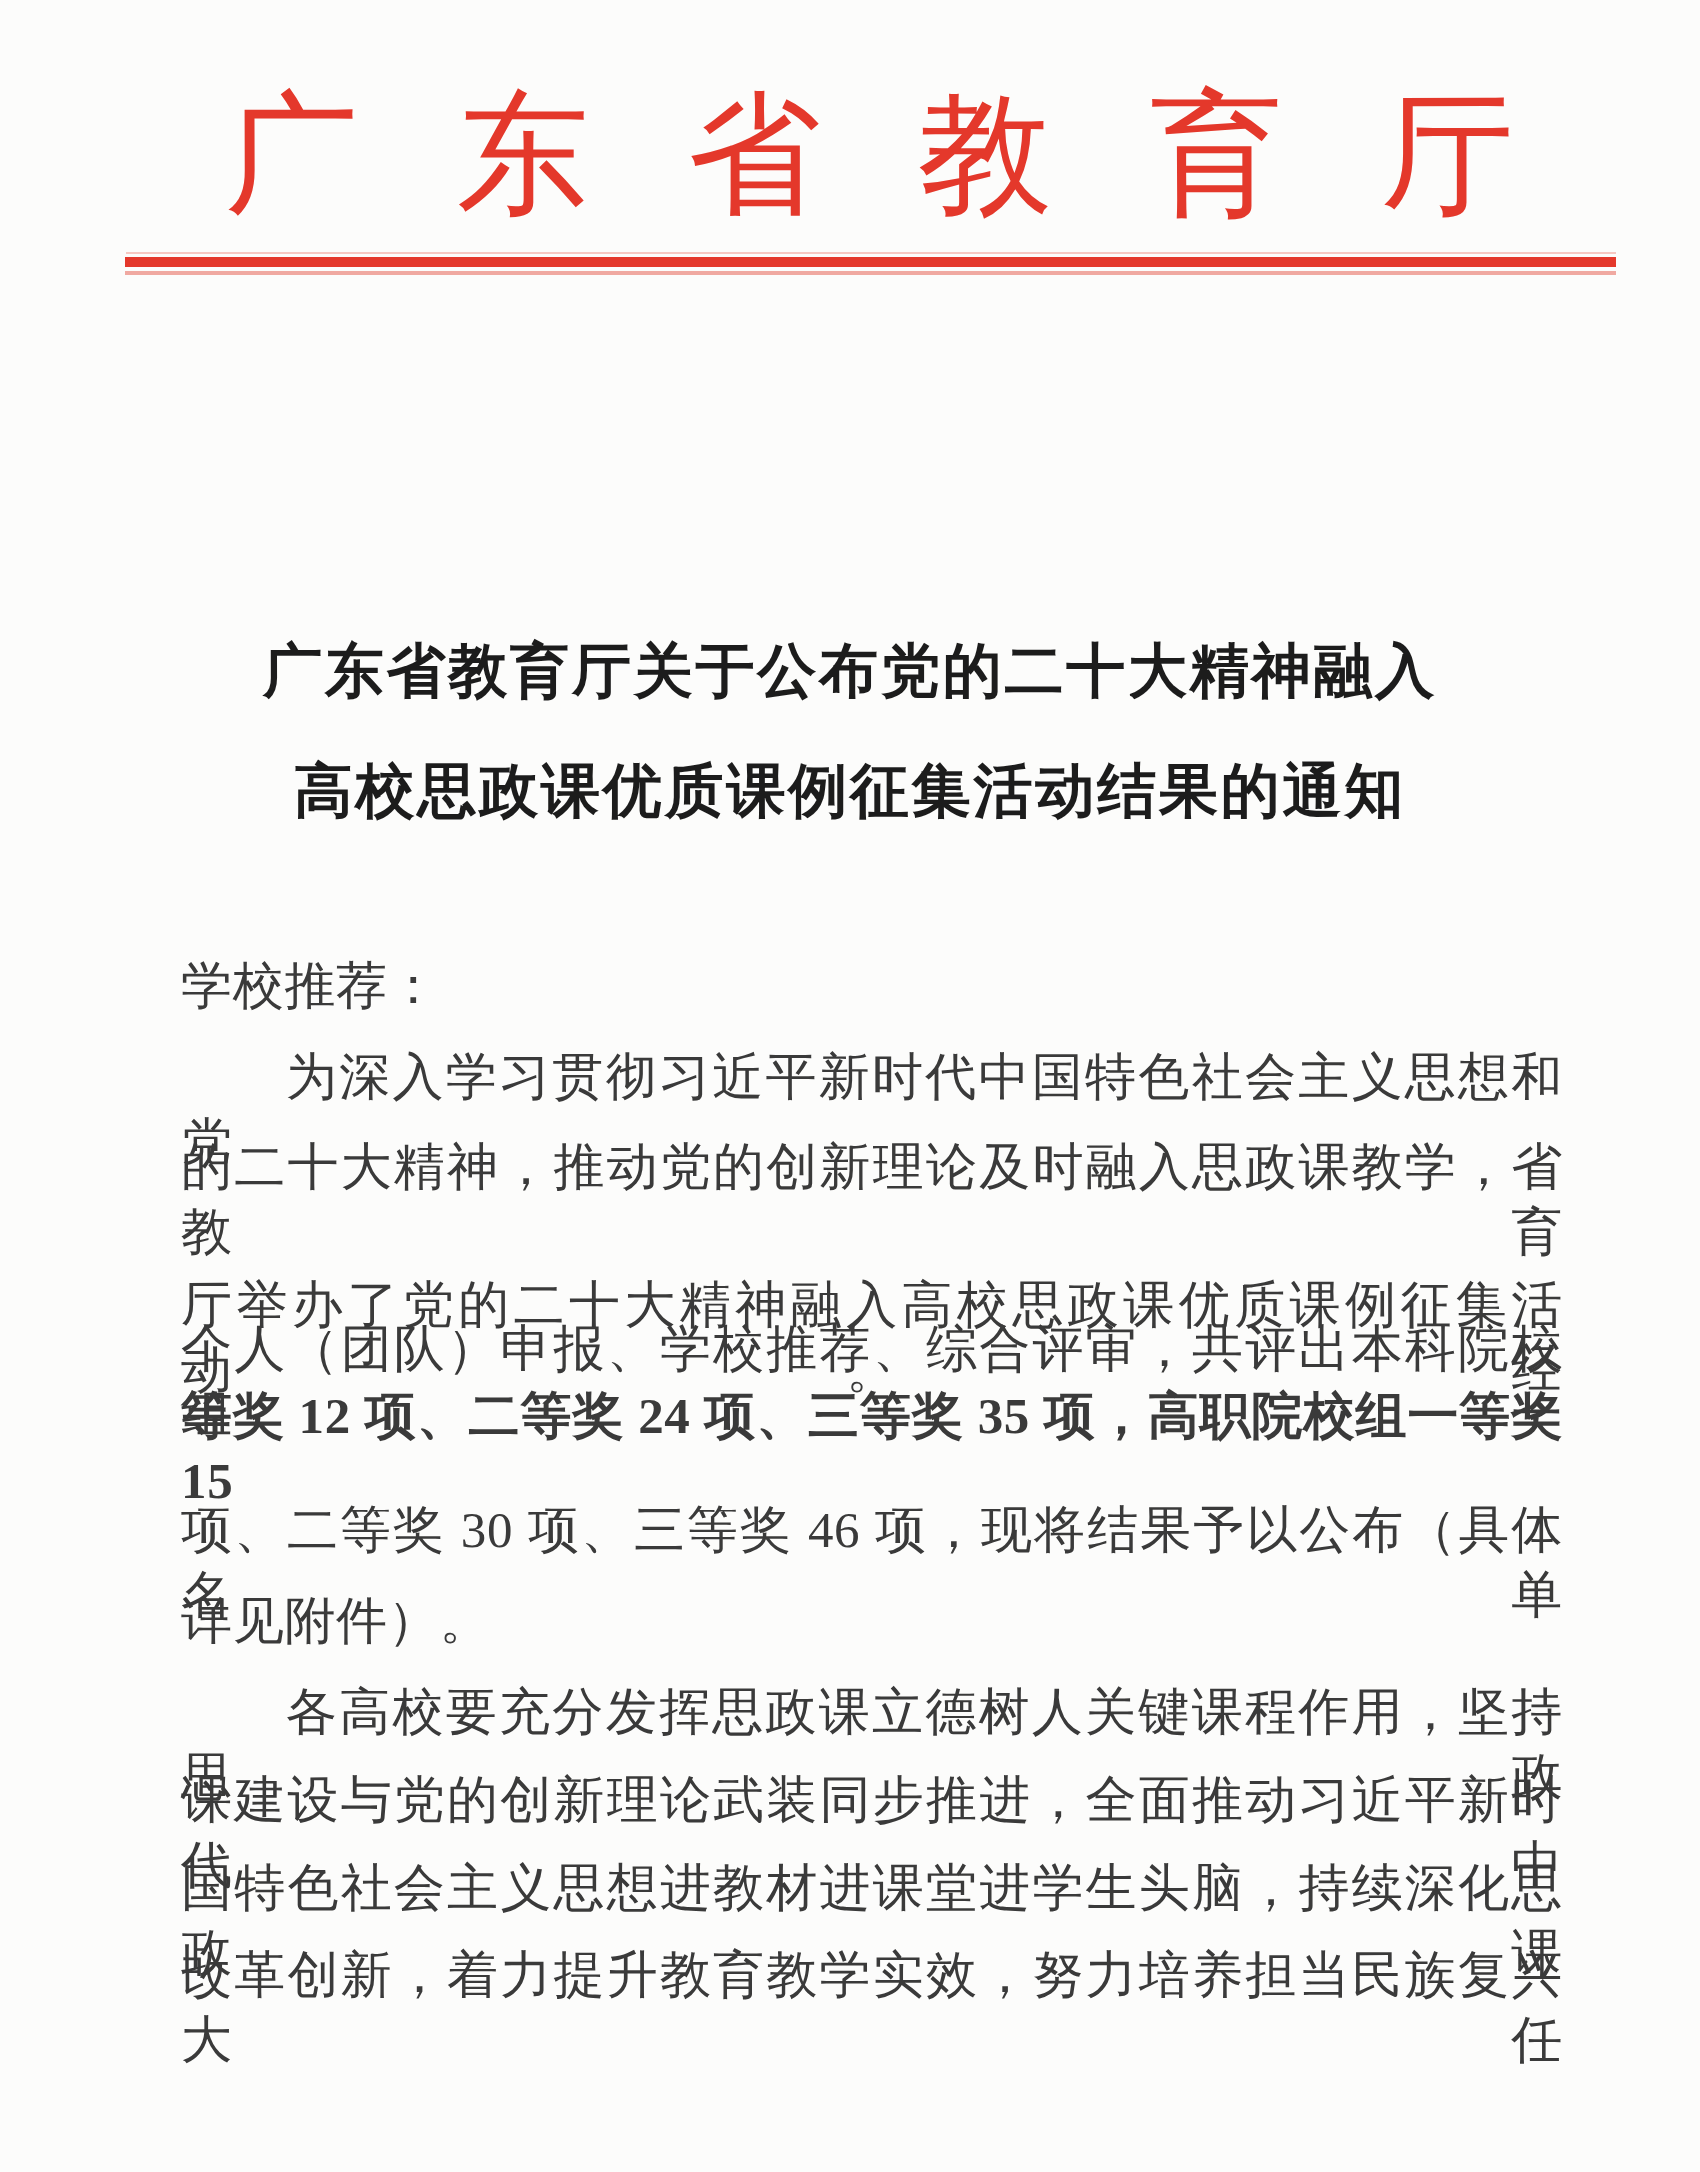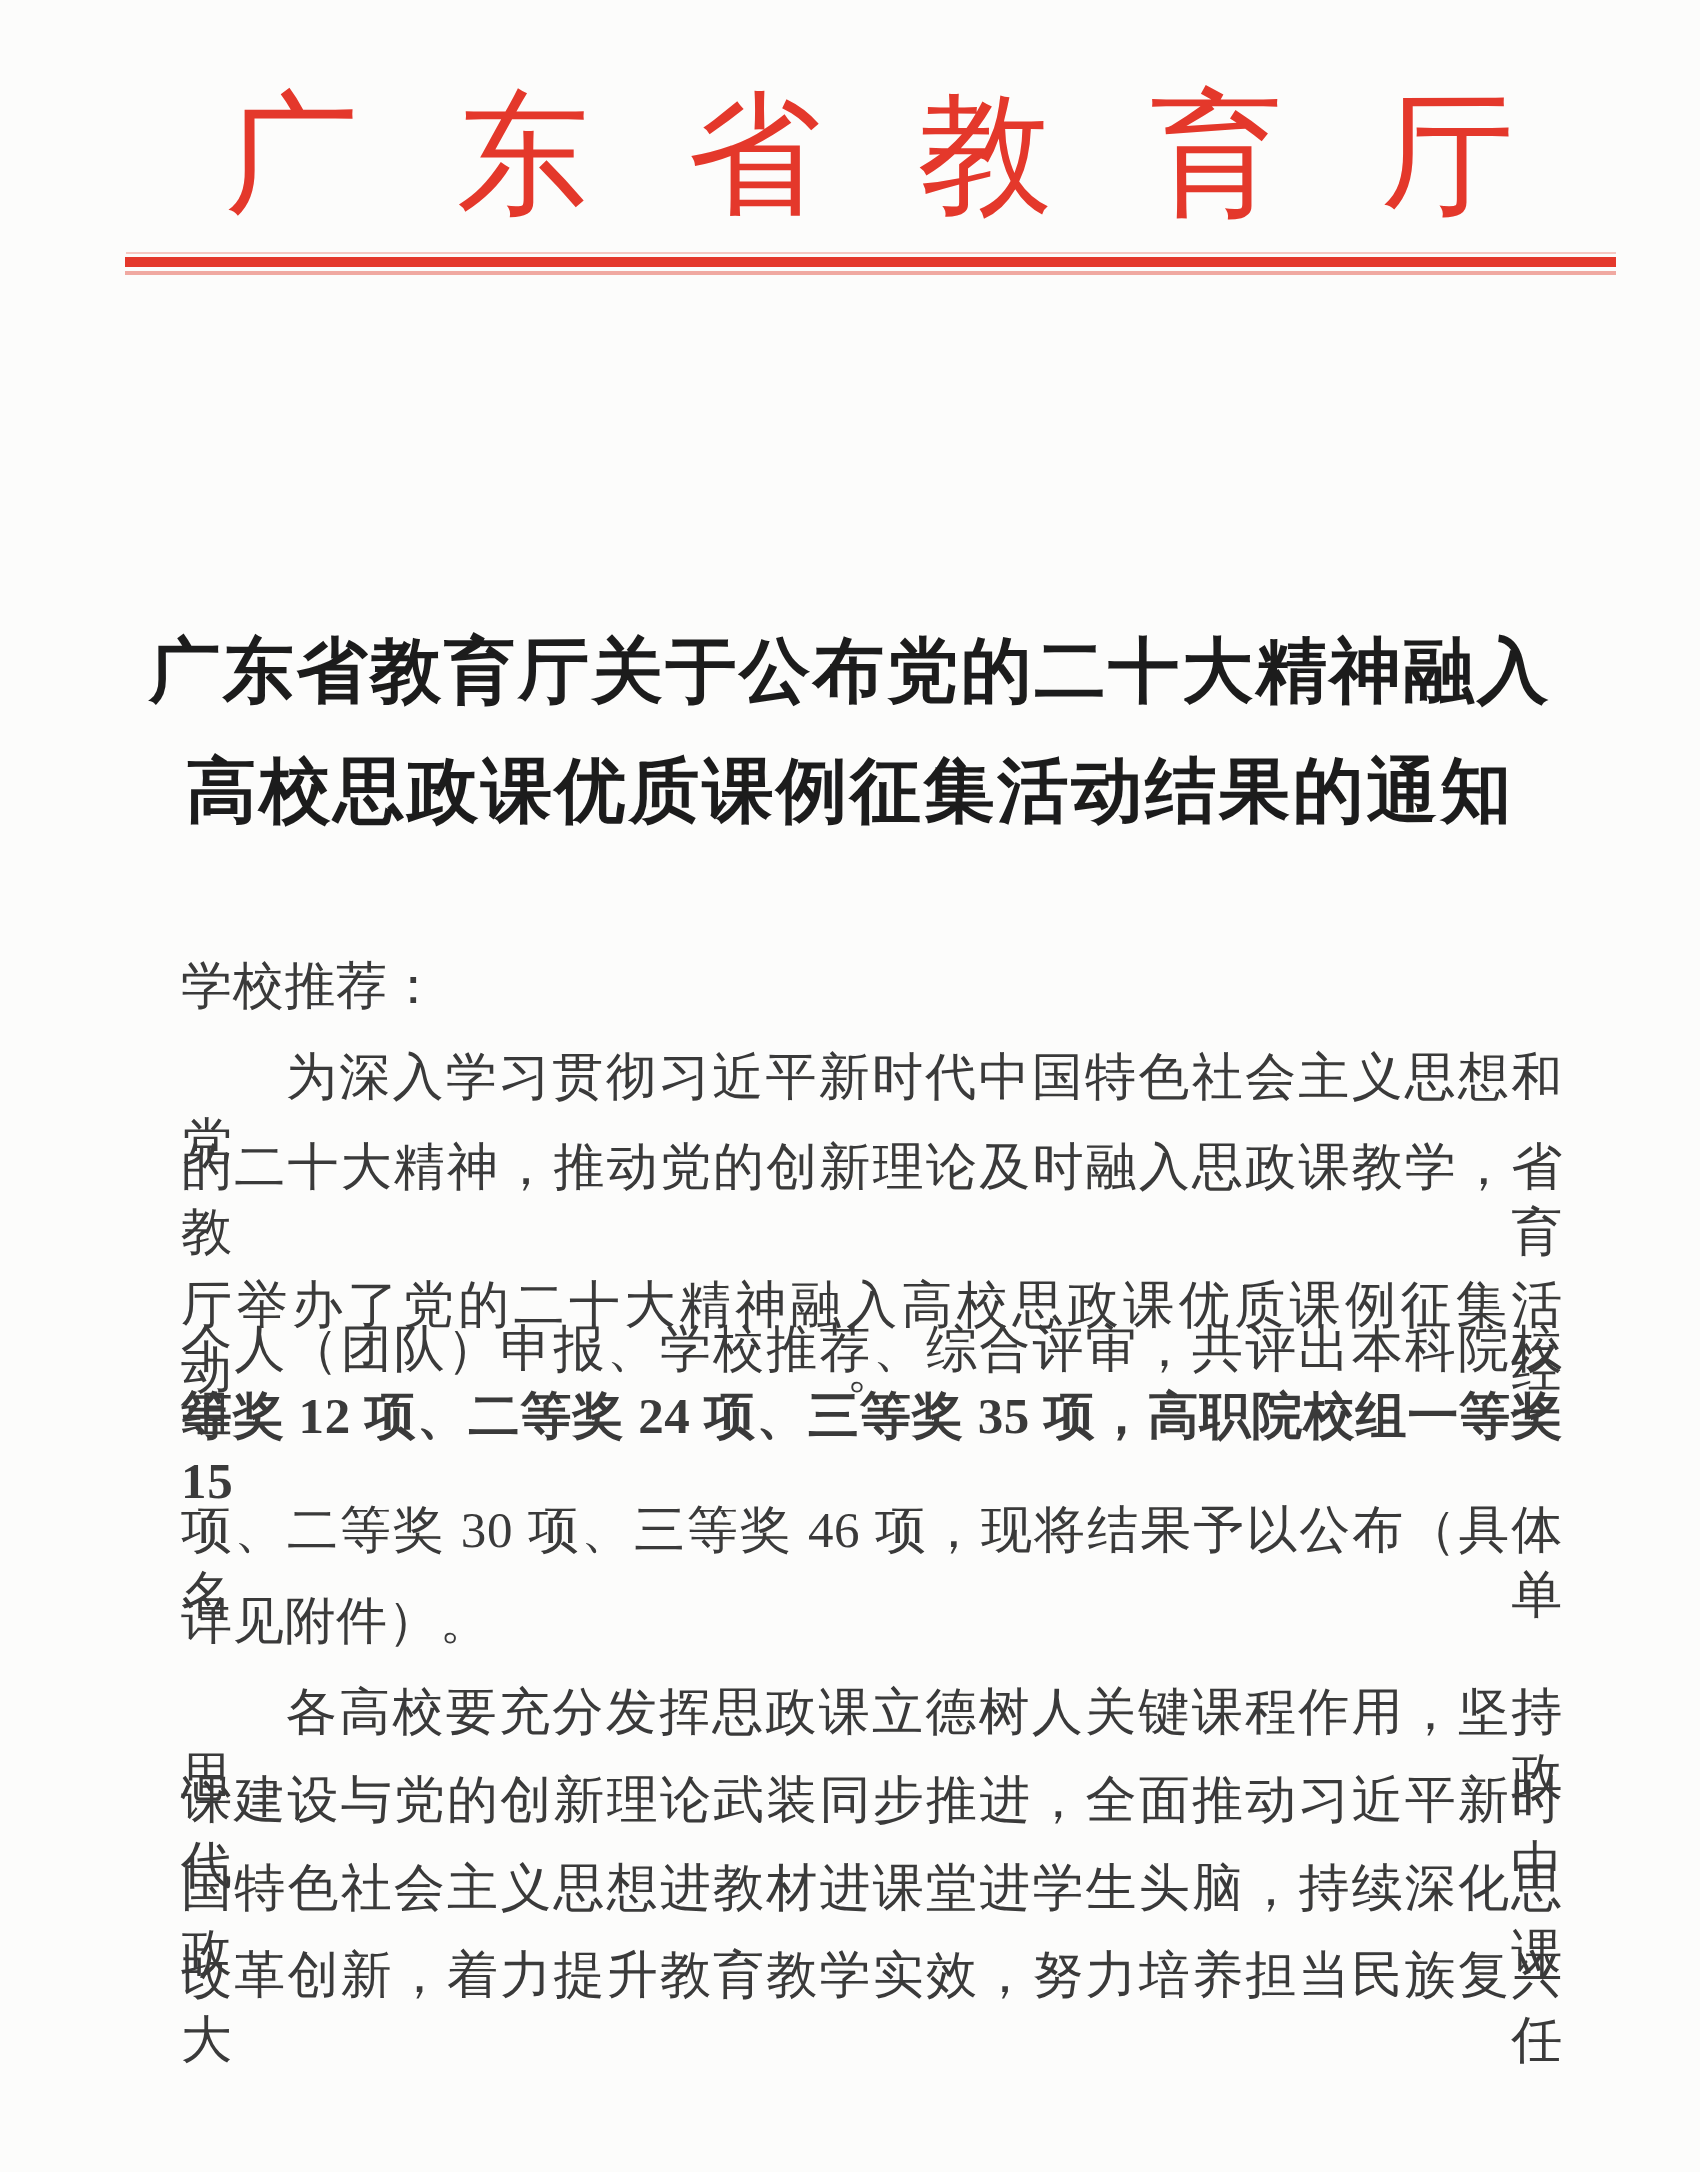--- a/index.html
+++ b/index.html
@@ -37,21 +37,21 @@
     letter-spacing: 2.1px;
   }
 
   
   .title {
     position: absolute;
     left: 0; top: 611px; width: 1700px;
     margin: 0;
     text-align: center;
     color: #1c1c1c;
-    font-size: 71px; font-weight: bold;
+    font-size: 59px; font-weight: bold;
     letter-spacing: 2.8px;
   }
   .title-line { line-height: 120px; }
 
   
   .bline {
     position: absolute;
     left: 181px; width: 1382px;
     font-size: 51px; line-height: 65px;
     color: #3a3a3a;

